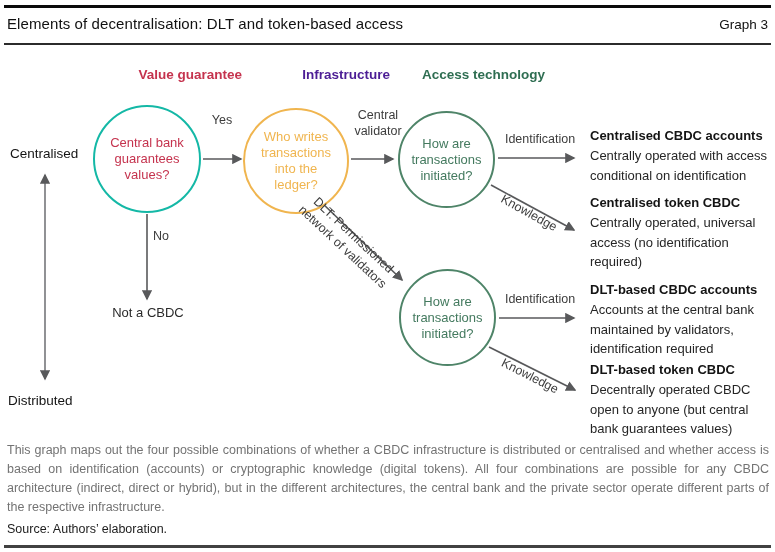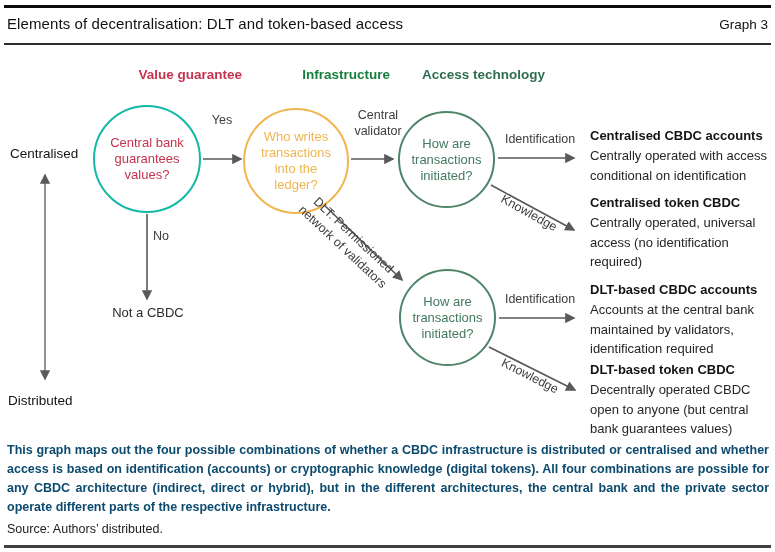--- a/index.html
+++ b/index.html
@@ -17,21 +17,21 @@
 
   .rule-top    { top: 5px;  left: 4px; right: 4px; height: 3px;   background: #0a0a0a; }
   .rule-title  { top: 43px; left: 4px; right: 4px; height: 1.5px; background: #2b2b2b; }
   .rule-bottom { top: 545px; left: 4px; right: 4px; height: 3px;  background: #414141; }
 
   .title { left: 7px; top: 15px; font-size: 15px; letter-spacing: .1px; color: #111; }
   .graph-label { right: 7px; top: 17px; font-size: 13.5px; color: #111; }
 
   .col-head { top: 67px; width: 190px; text-align: right; font-size: 13.5px; font-weight: bold; }
   .col-value  { left: 52px;  color: #c5334e; }
-  .col-infra  { left: 200px; color: #15803d; }
+  .col-infra  { left: 200px; color: #4c1d95; }
   .col-access { left: 355px; color: #2f6e52; }
 
   .axis-label { font-size: 13.5px; color: #141414; }
   .axis-top    { left: 10px; top: 146px; }
   .axis-bottom { left: 8px;  top: 393px; }
 
   .node {
     border-radius: 50%;
     background: #fff;
     display: flex;
@@ -66,21 +66,21 @@
   .outcome h3 { font-size: 13px; font-weight: bold; color: #141414; line-height: 19px; margin-bottom: 1px; }
   .outcome p  { color: #262626; line-height: 19.5px; }
   .outcome-1 { top: 126px; }
   .outcome-2 { top: 193px; }
   .outcome-3 { top: 280px; }
   .outcome-4 { top: 360px; }
 
   .note {
     left: 7px; top: 441px; width: 762px;
     font-size: 12.5px; line-height: 19px;
-    text-align: justify; color: #0c4a6e; font-weight: bold;
+    text-align: justify; color: #737373;
   }
   .source { left: 7px; top: 522px; font-size: 12.5px; color: #1c1c1c; }
 
   svg.arrows { left: 0; top: 0; pointer-events: none; }
 </style>
 </head>
 <body>
 
 <div class="figure">
 
@@ -147,16 +147,16 @@
   <div class="abs outcome outcome-3">
     <h3>DLT-based CBDC accounts</h3>
     <p>Accounts at the central bank maintained by validators, identification required</p>
   </div>
   <div class="abs outcome outcome-4">
     <h3>DLT-based token CBDC</h3>
     <p>Decentrally operated CBDC open to anyone (but central bank guarantees values)</p>
   </div>
 
   <div class="abs note">This graph maps out the four possible combinations of whether a CBDC infrastructure is distributed or centralised and whether access is based on identification (accounts) or cryptographic knowledge (digital tokens). All four combinations are possible for any CBDC architecture (indirect, direct or hybrid), but in the different architectures, the central bank and the private sector operate different parts of the respective infrastructure.</div>
-  <div class="abs source">Source: Authors’ distributed.</div>
+  <div class="abs source">Source: Authors’ elaboration.</div>
   <div class="abs rule-bottom"></div>
 
 </div>
 
 </body></html>

